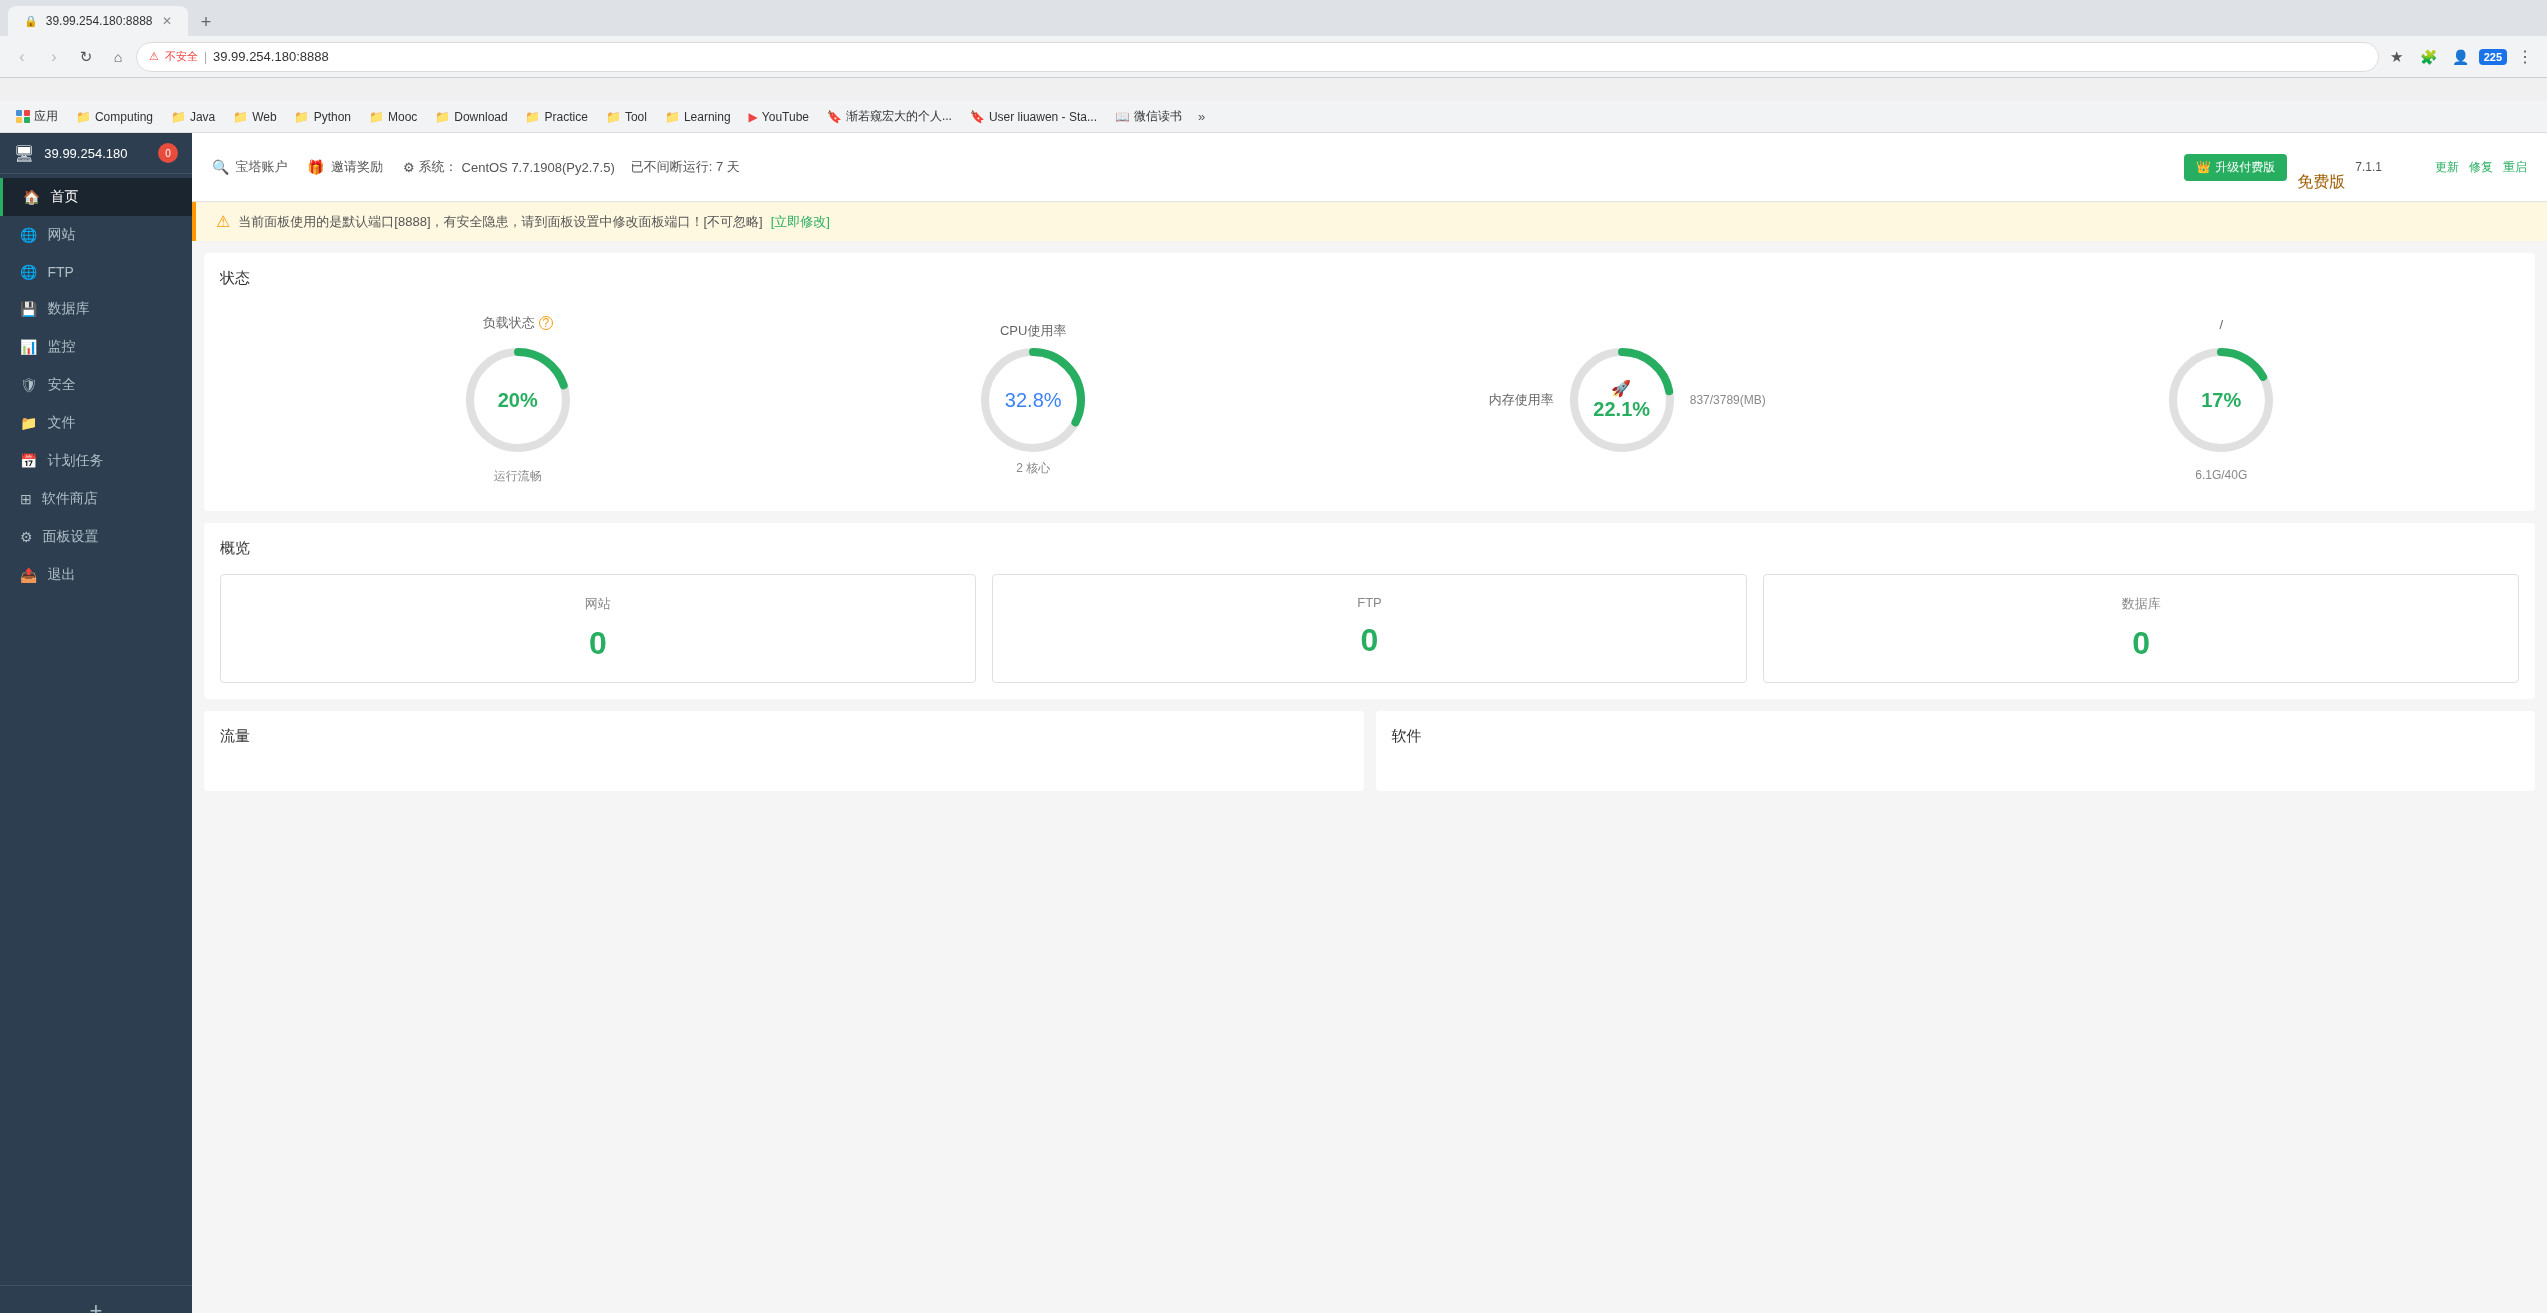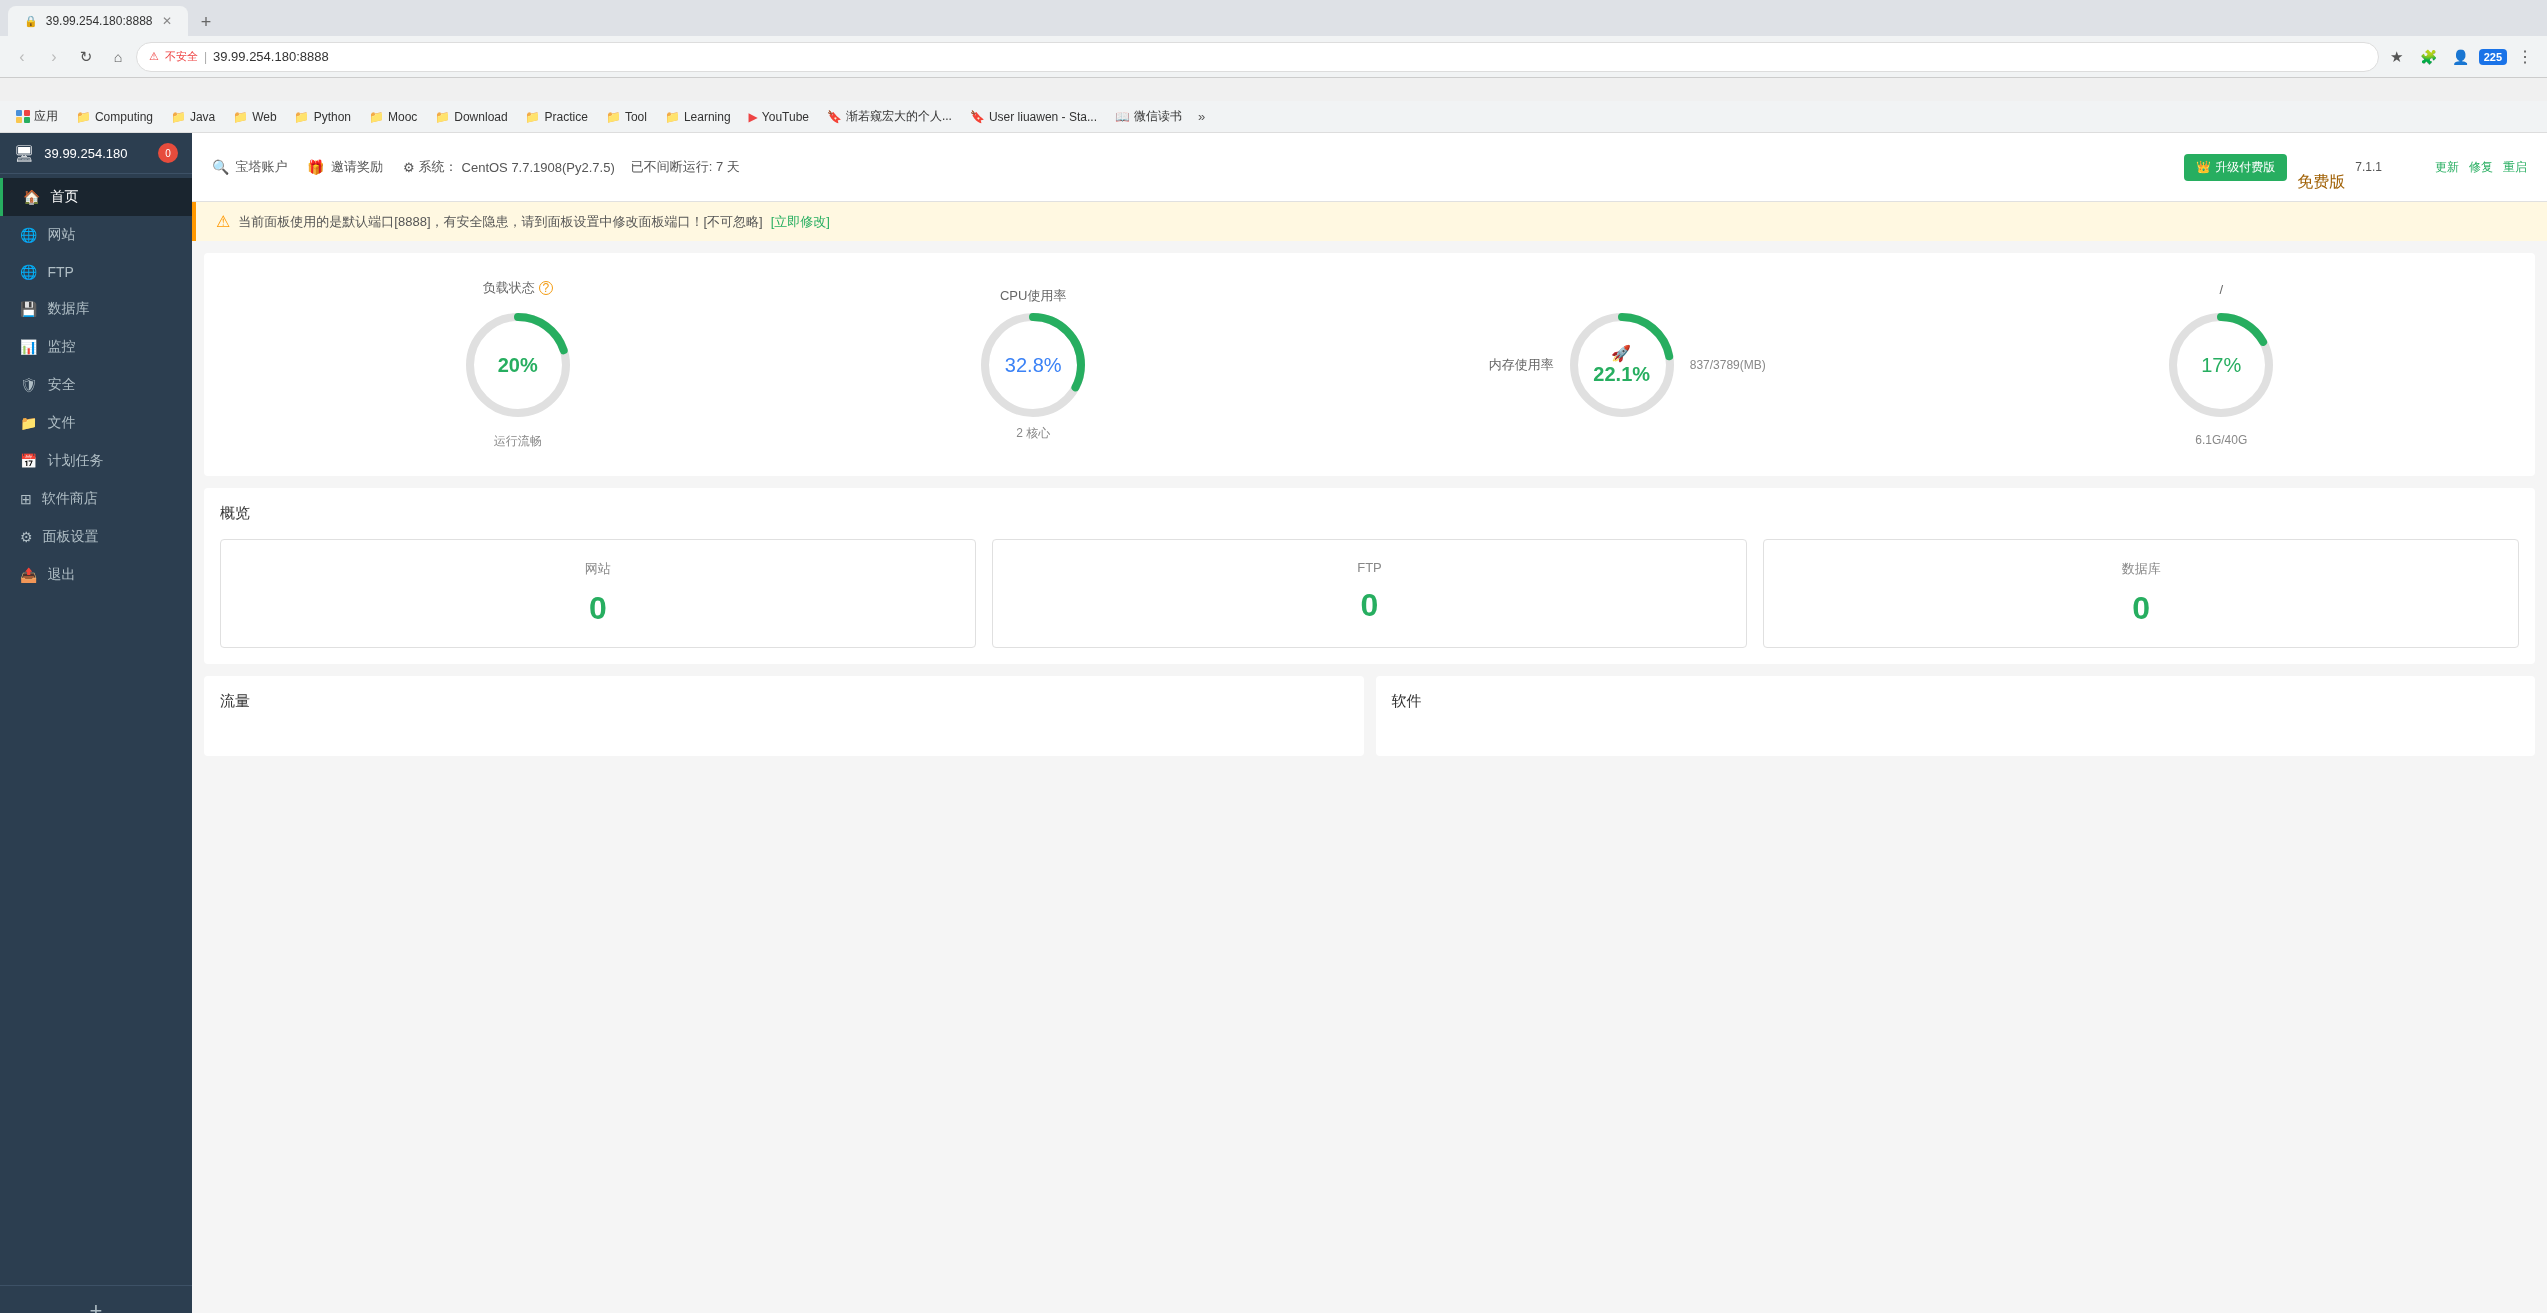--- a/index.html
+++ b/index.html
@@ -196,20 +196,21 @@
       </div>
     </div>
 
     <div style="background:#fff8e1;border-left:4px solid #ff9800;padding:10px 20px;color:#555;font-size:13px;display:flex;align-items:center;gap:8px;">
       <span style="color:#ff9800;font-size:16px;">⚠</span>
       <span>当前面板使用的是默认端口[8888]，有安全隐患，请到面板设置中修改面板端口！[不可忽略]</span>
       <span style="color:#27ae60;cursor:pointer;">[立即修改]</span>
     </div>
 
     <div style="background:#fff;margin:12px;border-radius:4px;padding:16px;">
+      <div style="font-size:15px;color:#333;margin-bottom:16px;font-weight:500;">状态</div>
 
       <div style="display:flex;justify-content:space-around;align-items:center;padding:10px 40px;">
 
         <div style="display:flex;flex-direction:column;align-items:center;gap:8px;">
           <div style="font-size:13px;color:#666;display:flex;align-items:center;gap:4px;">
             <span>负载状态</span>
             <span style="color:#f39c12;font-size:12px;border:1px solid #f39c12;border-radius:50%;width:14px;height:14px;display:inline-flex;align-items:center;justify-content:center;">?</span>
           </div>
           <div style="position:relative;width:120px;height:120px;">
             <svg width="120" height="120" viewBox="0 0 120 120">
@@ -253,21 +254,21 @@
         </div>
 
         <div style="display:flex;flex-direction:column;align-items:center;gap:8px;">
           <div style="font-size:13px;color:#666;">/</div>
           <div style="position:relative;width:120px;height:120px;">
             <svg width="120" height="120" viewBox="0 0 120 120">
               <circle cx="60" cy="60" r="48" fill="none" stroke="#e0e0e0" stroke-width="8"></circle>
               <circle cx="60" cy="60" r="48" fill="none" stroke="#27ae60" stroke-width="8" stroke-dasharray="51.2 250.2" stroke-linecap="round" transform="rotate(-90 60 60)"></circle>
             </svg>
             <div style="position:absolute;top:50%;left:50%;transform:translate(-50%,-50%);text-align:center;">
-              <div style="font-size:20px;font-weight:normal;color:#27ae60;">17%</div>
+              <div style="font-size:20px;font-weight:bold;color:#27ae60;">17%</div>
             </div>
           </div>
           <div style="font-size:12px;color:#888;">6.1G/40G</div>
         </div>
 
       </div>
     </div>
 
     <div style="background:#fff;margin:12px;border-radius:4px;padding:16px;">
       <div style="font-size:15px;color:#333;margin-bottom:16px;font-weight:500;">概览</div>

